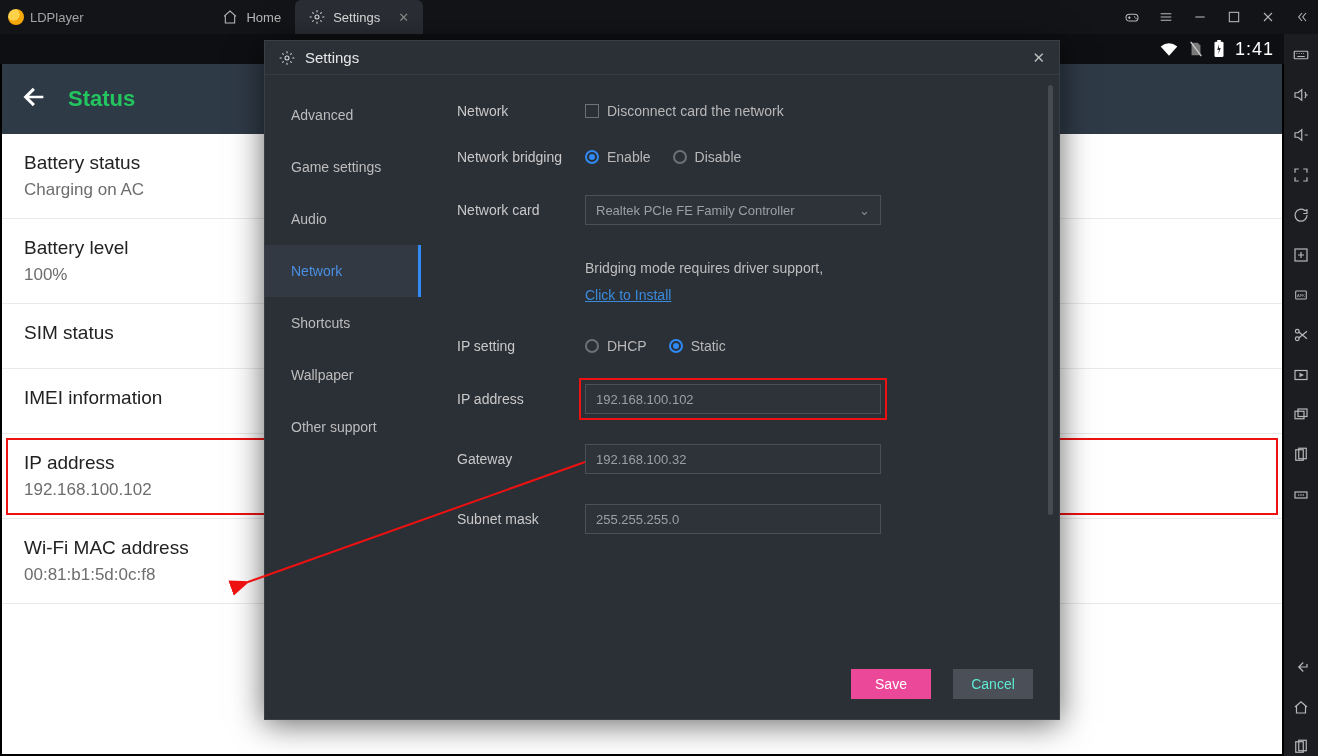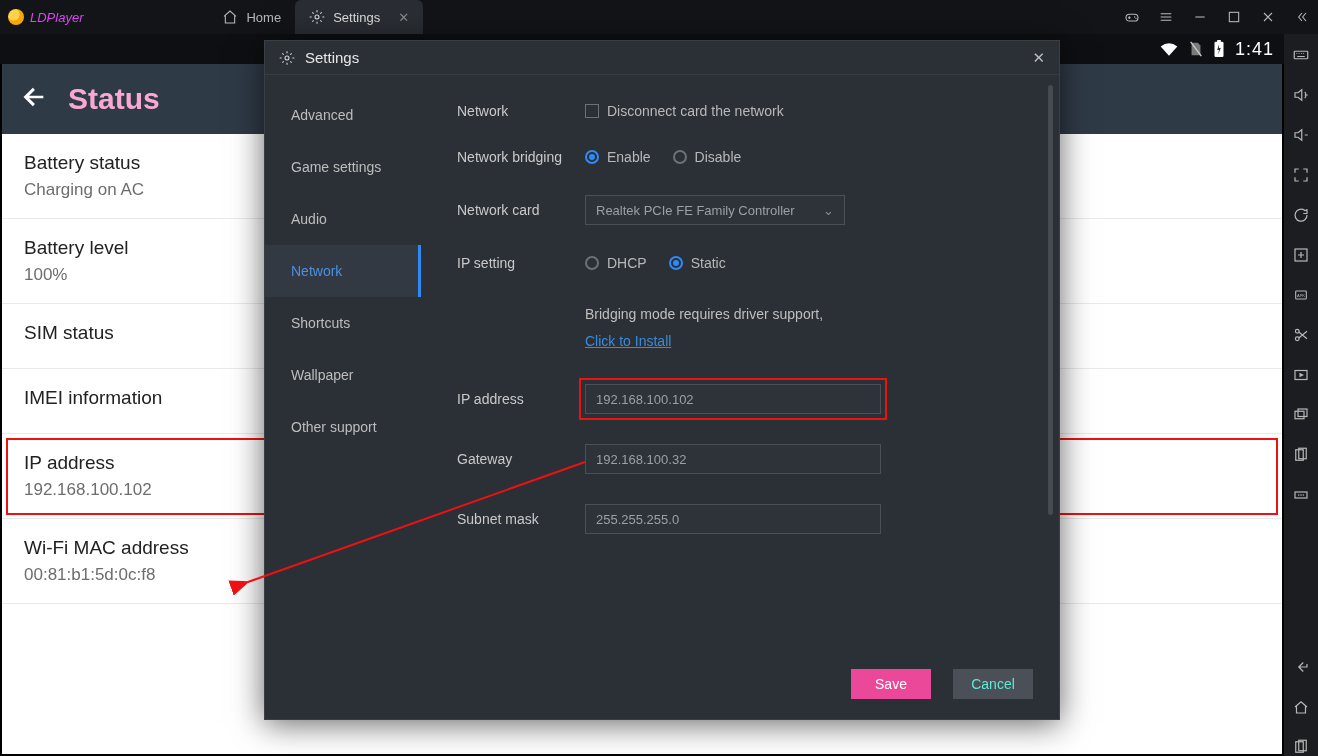--- a/index.html
+++ b/index.html
@@ -1,38 +1,38 @@
 <!DOCTYPE html>
 <html><head>
 <meta charset="utf-8">
 <style>
   * { box-sizing: border-box; margin: 0; padding: 0; font-family: "Segoe UI", Arial, sans-serif; }
   body { width: 1318px; height: 756px; background: #000; overflow: hidden; position: relative; }
 
   
   .titlebar { height: 34px; background: #131418; display: flex; align-items: center; padding: 0 8px; }
   .logo { width: 16px; height: 16px; border-radius: 50%; background: radial-gradient(circle at 35% 35%, #ffd24a 0 40%, #f5a80a 41% 100%); margin-right: 6px; }
-  .app-name { color: #d946ef; font-size: 13px; margin-right: 125px; font-style: italic; }
+  .app-name { color: #a3a3a3; font-size: 13px; margin-right: 125px; }
   .tab { display: flex; align-items: center; height: 34px; padding: 12px 14px; color: #b8b8b8; font-size: 13px; gap: 8px; cursor: pointer; }
   .tab.active { background: #2a2d33; color: #dcdcdc; border-radius: 6px 6px 0 0; }
   .tab-close { color: #888; font-size: 13px; margin-left: 10px; }
   .titlebar-right { margin-left: auto; display: flex; gap: 18px; color: #b8b8b8; align-items: center; }
   .tbicon { width: 16px; height: 16px; display: inline-block; }
 
   
   .androidbar { height: 30px; background: #0e0f12; display: flex; align-items: center; justify-content: flex-end; padding: 0 14px; gap: 10px; color: #fff; font-size: 18px; }
   .clock { font-weight: 500; letter-spacing: 1px; }
 
   
   .main { position: absolute; top: 64px; left: 2px; width: 1280px; height: 690px; background: #fff; }
 
   
   .status-header { height: 70px; background: #2f3a47; display: flex; align-items: center; padding: 0 18px; gap: 20px; }
   .back-arrow svg { fill: #fff; }
-  .status-title { color: #f9a8d4; font-size: 30px; font-weight: 600; }
+  .status-title { color: #22c55e; font-size: 22px; font-weight: 600; }
   .status-list { background: #fff; }
   .status-item { padding: 18px 22px 18px 22px; border-bottom: 1px solid #eaeaea; }
   .status-item .lbl { font-size: 19px; color: #222; margin-bottom: 6px; }
   .status-item .val { font-size: 17px; color: #6d6d6d; }
   .status-item.highlighted { outline: 2px solid #e11; outline-offset: -6px; }
 
   
   .settings-modal { position: absolute; top: 40px; left: 264px; width: 796px; height: 680px; background: #2b2f36; border: 1px solid #3a3f46; box-shadow: 0 4px 30px rgba(0,0,0,.6); display: flex; flex-direction: column; }
   .modal-head { height: 34px; display: flex; align-items: center; padding: 0 14px; color: #e8e8e8; font-size: 15px; gap: 10px; border-bottom: 1px solid #373c44; }
   .modal-head .close { margin-left: auto; color: #bbb; cursor: pointer; }
@@ -44,21 +44,21 @@
   .modal-content::after { content: ""; position: absolute; right: 6px; top: 10px; width: 5px; height: 430px; background: #454a53; border-radius: 3px; }
 
   .form-row { display: flex; align-items: center; margin-bottom: 30px; }
   .form-row > .flabel { width: 128px; color: #c9c9c9; font-size: 14px; }
   .form-row .controls { display: flex; align-items: center; gap: 22px; color: #b8b8b8; font-size: 14px; }
   .checkbox { width: 14px; height: 14px; border: 1px solid #6b7079; display: inline-block; margin-right: 8px; }
   .radio { width: 14px; height: 14px; border: 2px solid #6b7079; border-radius: 50%; display: inline-flex; align-items: center; justify-content: center; margin-right: 8px; }
   .radio.checked { border-color: #2f8af5; }
   .radio.checked::after { content: ""; width: 6px; height: 6px; background: #2f8af5; border-radius: 50%; }
   .radio-label { display: inline-flex; align-items: center; cursor: pointer; }
-  .select { width: 260px; height: 30px; border: 1px solid #4a4f58; background: #2e3239; color: #9aa0a8; font-size: 13px; display: flex; align-items: center; padding: 0 10px; justify-content: space-between; cursor: pointer; }
+  .select { width: 296px; height: 30px; border: 1px solid #4a4f58; background: #2e3239; color: #9aa0a8; font-size: 13px; display: flex; align-items: center; padding: 0 10px; justify-content: space-between; cursor: pointer; }
   .select .chev { color: #8a8f97; }
   .note { color: #bfbfbf; font-size: 14px; line-height: 1.9; }
   .note a { color: #3b8bdc; text-decoration: underline; }
   .text-input { width: 296px; height: 30px; background: #2e3239; border: 1px solid #4a4f58; color: #9aa0a8; font-size: 13px; padding: 0 10px; outline: none; }
   .ip-hl { outline: 2px solid #e11; padding: 4px; margin: -4px 0 -4px -4px; }
 
   .modal-foot { height: 70px; display: flex; align-items: center; justify-content: flex-end; gap: 22px; padding: 0 26px; }
   .btn { width: 80px; height: 30px; display: flex; align-items: center; justify-content: center; font-size: 14px; cursor: pointer; }
   .btn-primary { background: #ec4899; color: #fff; }
   .btn-secondary { background: #4a4f58; color: #5eead4; }
@@ -225,38 +225,38 @@
         <div class="flabel">Network card</div>
         <div class="controls">
           <div class="select">
             <span>Realtek PCIe FE Family Controller</span>
             <span class="chev">⌄</span>
           </div>
         </div>
       </div>
 
       <div class="form-row">
-        <div class="flabel">IP setting</div>
-        <div class="controls">
-          <label class="radio-label">
-              <span class="radio"></span>
-              <span>DHCP</span>
-            </label>
-          <label class="radio-label">
-              <span class="radio checked"></span>
-              <span>Static</span>
-            </label>
-        </div>
-      </div>
-
-      <div class="form-row">
         <div class="flabel"></div>
         <div class="note">
           <span>Bridging mode requires driver support,</span><br>
           <a>Click to Install</a>
+        </div>
+      </div>
+
+      <div class="form-row">
+        <div class="flabel">IP setting</div>
+        <div class="controls">
+          <label class="radio-label">
+              <span class="radio"></span>
+              <span>DHCP</span>
+            </label>
+          <label class="radio-label">
+              <span class="radio checked"></span>
+              <span>Static</span>
+            </label>
         </div>
       </div>
 
       <div class="form-row">
         <div class="flabel">IP address</div>
         <div class="controls">
             <span class="ip-hl"><input class="text-input" value="192.168.100.102" style=""></span>
           </div>
       </div>
 

